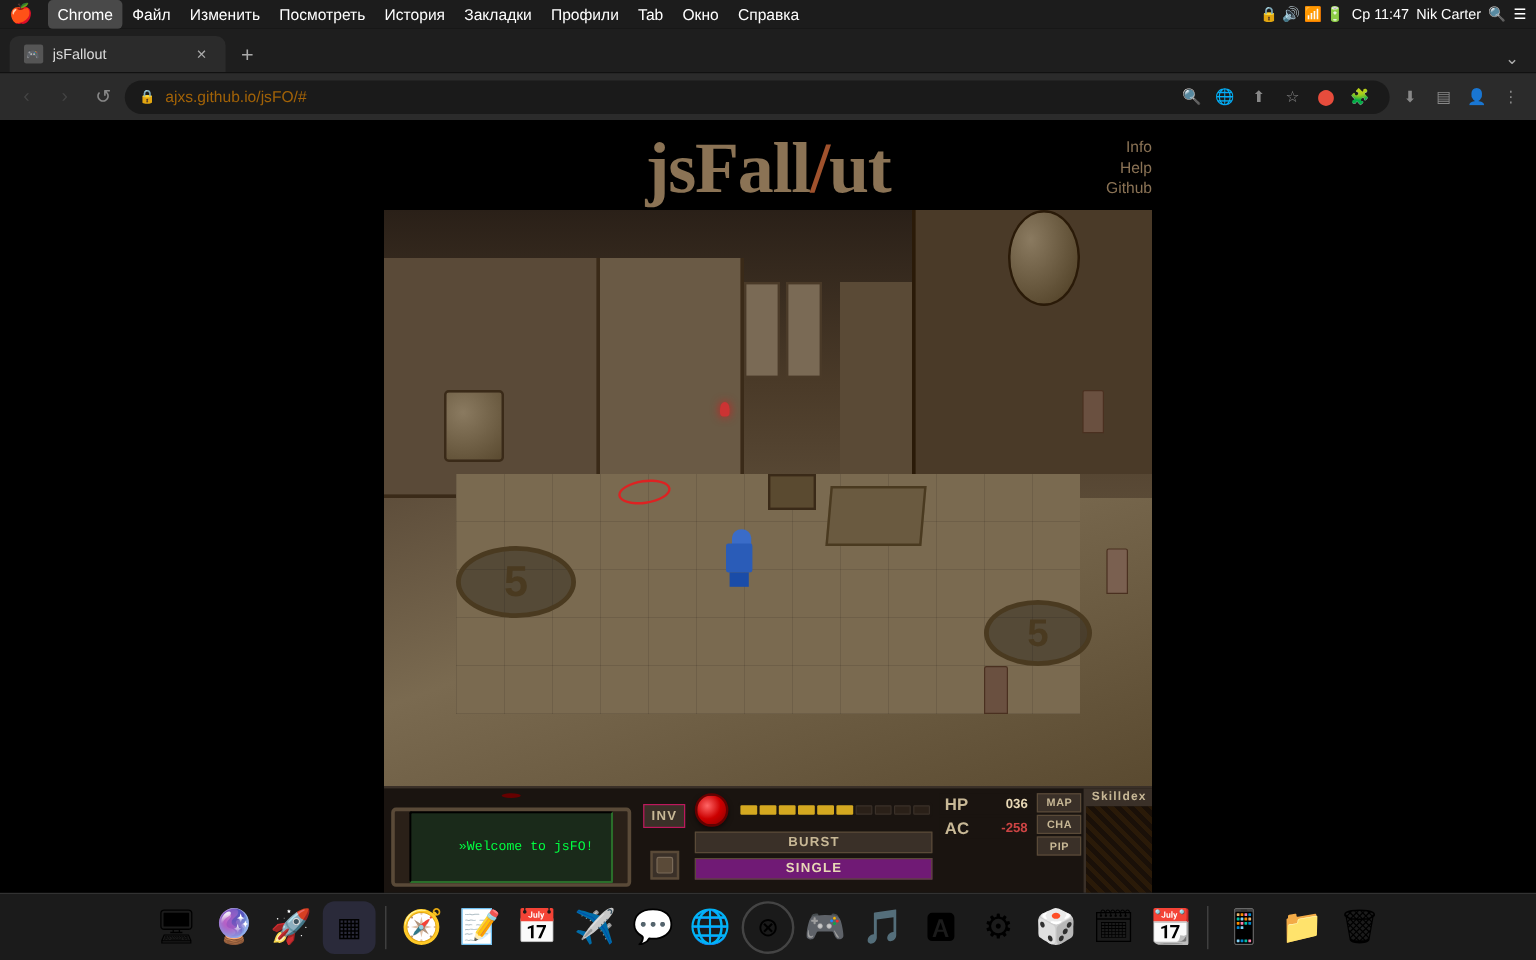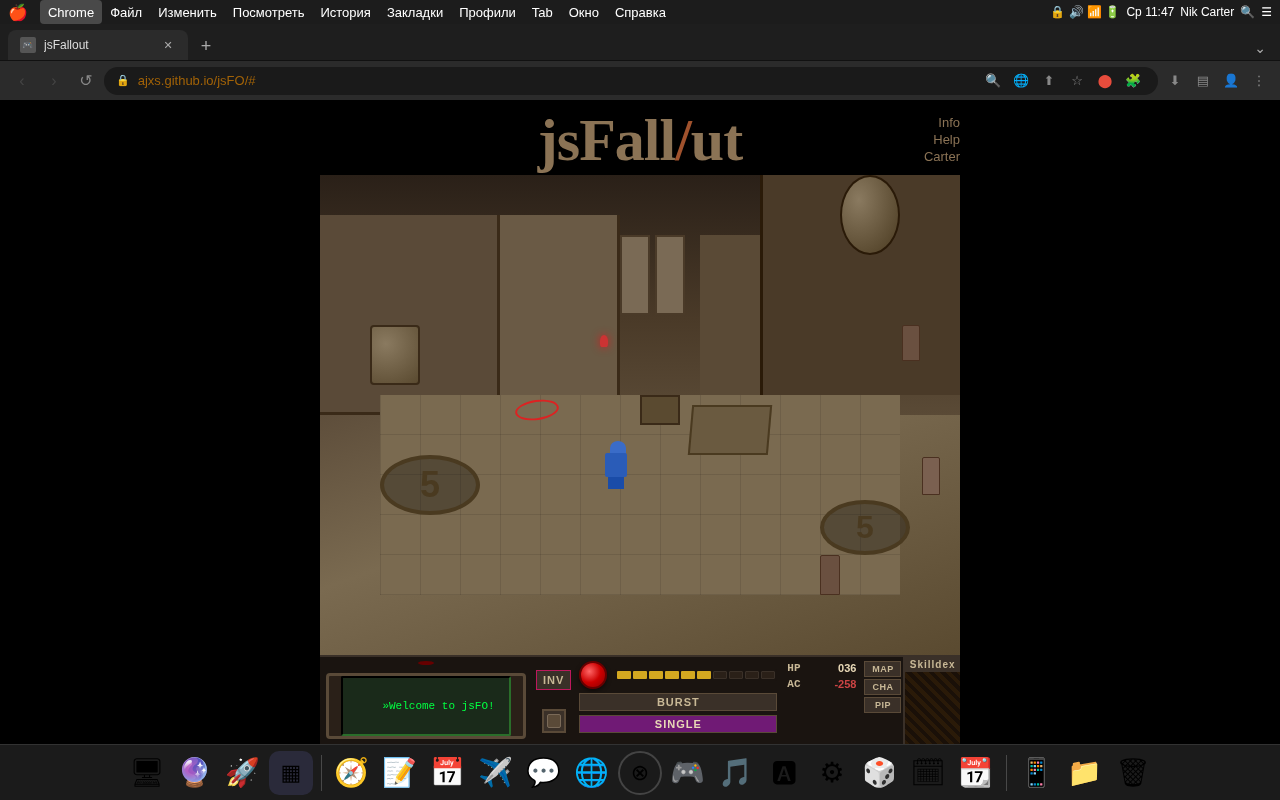--- a/index.html
+++ b/index.html
@@ -360,23 +360,22 @@
     }
     .stat-row {
       display: flex;
       justify-content: space-between;
       align-items: center;
       background: #1a1410;
       padding: 1px 4px;
     }
     .stat-label {
       color: #c8b896;
-      font-size: 11px;
+      font-size: 14px;
       font-weight: bold;
-      font-family: Liberation Mono, monospace;
     }
     .stat-value {
       color: #e8d8b6;
       font-size: 11px;
       font-weight: bold;
     }
     .stat-value.negative { color: #cc4444; }
 
     .hud-buttons-col {
       display: flex;
@@ -549,21 +548,21 @@
 <div class="page-content">
   <div class="game-container">
 
     <div class="game-header">
       <div class="game-logo">
         <span>jsFall</span><span class="slash">/</span><span>ut</span>
       </div>
       <div class="game-nav">
         <a>Info</a>
         <a>Help</a>
-        <a>Carter</a>
+        <a>Github</a>
       </div>
     </div>
 
     <div class="game-viewport">
       <div class="bg-scene">
 
         <div style="position:absolute;bottom:0;left:0;right:0;height:55%;background:linear-gradient(160deg,#5a4a38 0%,#7a6a50 40%,#6a5a40 70%,#5a4a30 100%);"></div>
 
         <div style="position:absolute;top:0;left:0;right:0;height:50%;background:linear-gradient(180deg,#2a2018 0%,#4a3a28 60%,#5a4a36 100%);"></div>
 

